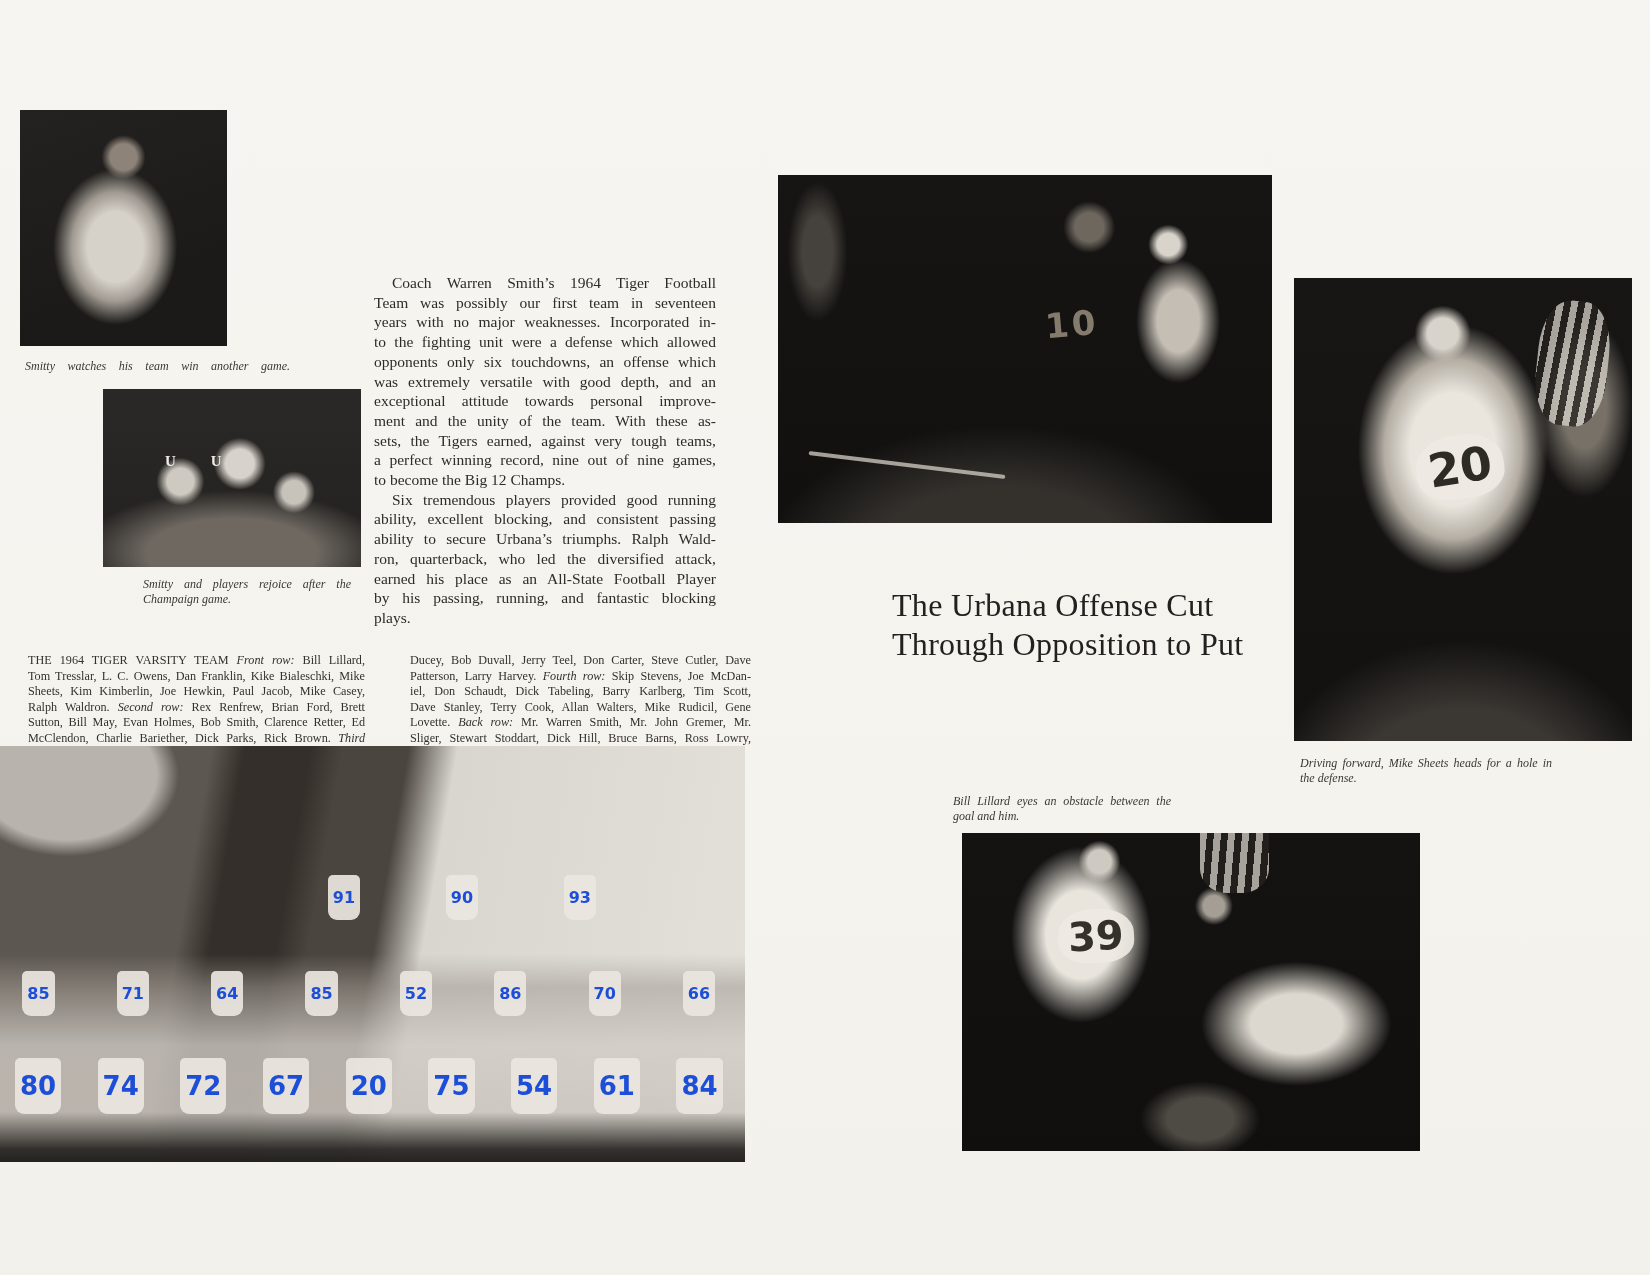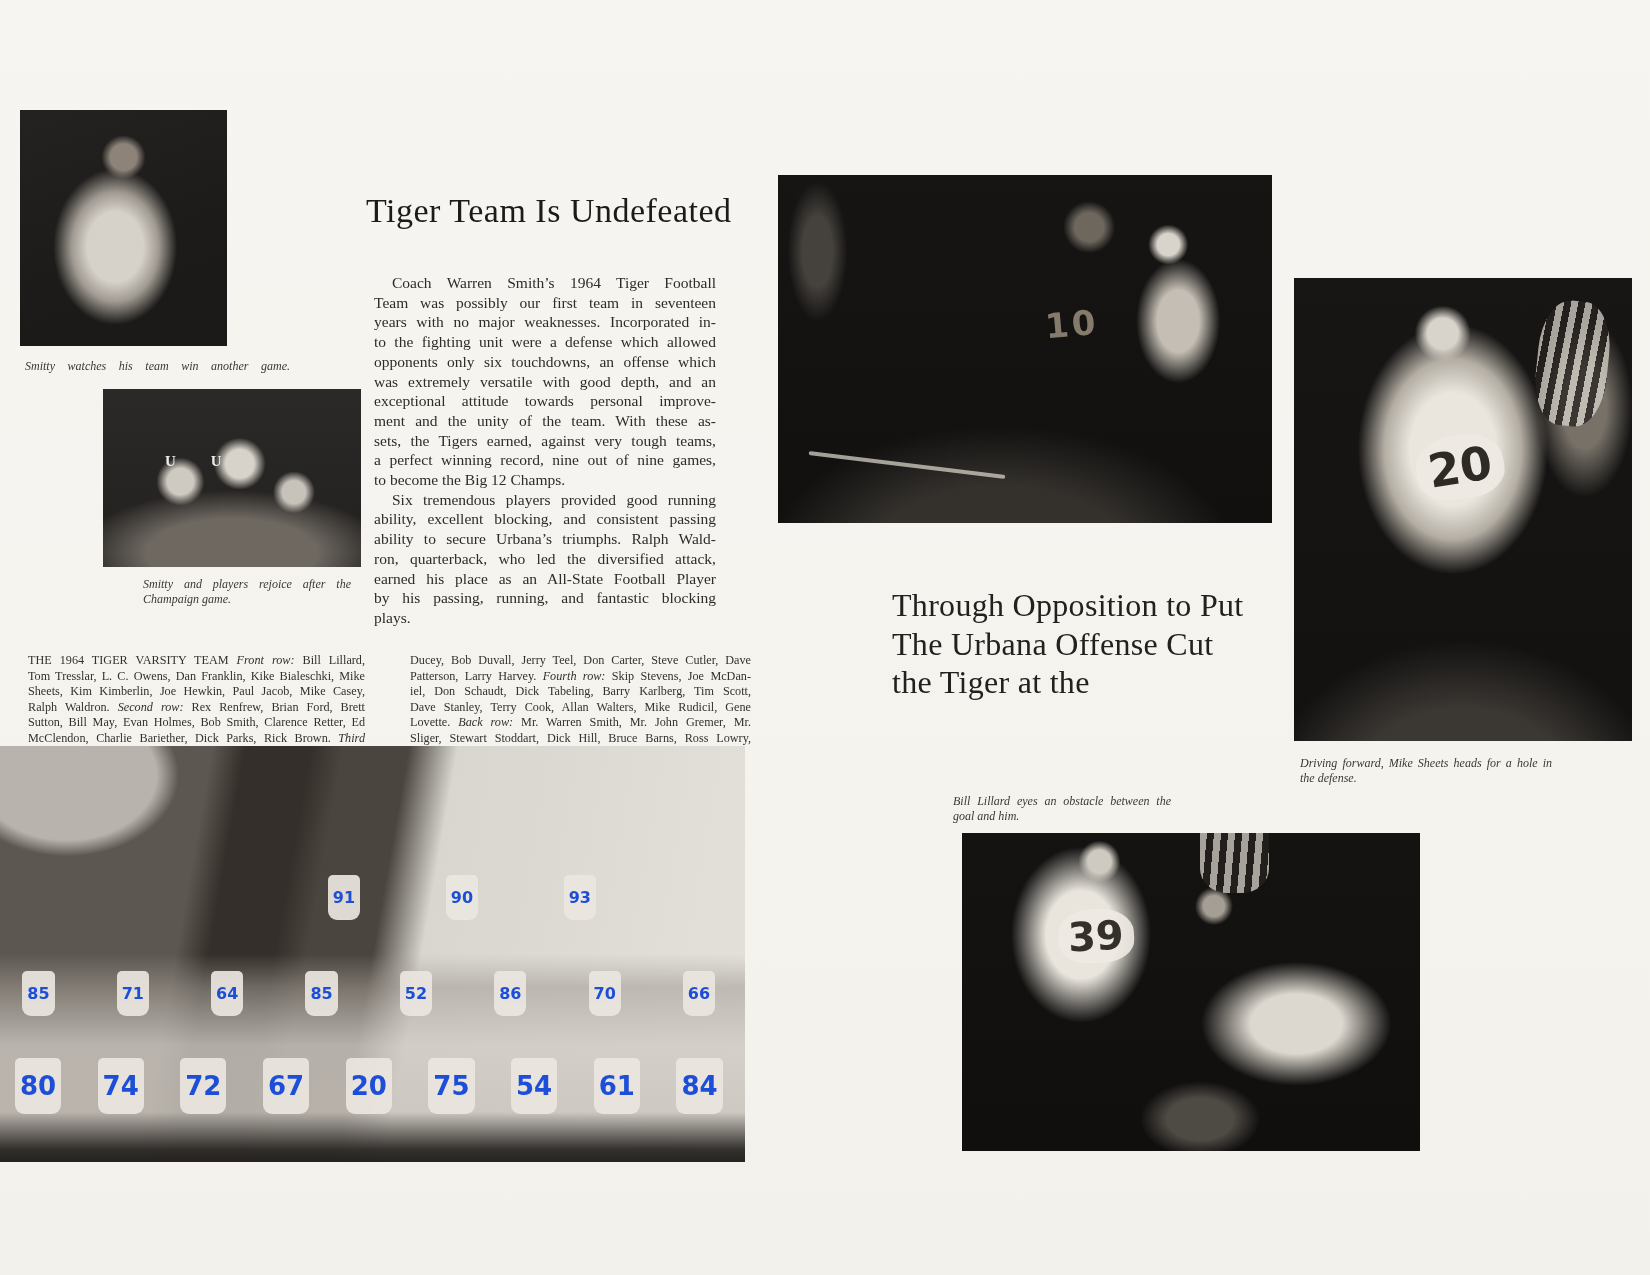--- a/index.html
+++ b/index.html
@@ -119,21 +119,20 @@
     <div class="helmet-letters">
         <span class="jnum">U</span>
         <span class="jnum">U</span>
       </div>
   </figure>
   <div class="caption" id="cap-smitty2">
       <div class="jline">Smitty and players rejoice after the</div>
       <div class="jline last">Champaign game.</div>
     </div>
 
-  <h1 id="title">Tiger Team Is Undefeated</h1>
 
   <div id="article">
     <div class="para">
         <div class="jline">Coach Warren Smith’s 1964 Tiger Football</div>
         <div class="jline">Team was possibly our first team in seventeen</div>
         <div class="jline">years with no major weaknesses. Incorporated in-</div>
         <div class="jline">to the fighting unit were a defense which allowed</div>
         <div class="jline">opponents only six touchdowns, an offense which</div>
         <div class="jline">was extremely versatile with good depth, and an</div>
         <div class="jline">exceptional attitude towards personal improve-</div>
@@ -200,23 +199,22 @@
         <span class="jnum">84</span>
       </div>
   </figure>
 
   <figure class="photo" id="photo-waldron">
     <div class="sideline"></div>
     <span class="jersey ten">10</span>
   </figure>
 
   <div id="headline" class="plain-lines">
+      <div class="jline">The Urbana Offense Cut</div>
       <div class="jline">Through Opposition to Put</div>
-      <div class="jline">The Urbana Offense Cut</div>
-      <div class="jline">the Tiger at the</div>
     </div>
 
   <figure class="photo" id="photo-sheets">
     <div class="stripes ref-sheets"></div>
     <span class="jersey chip twenty">20</span>
   </figure>
   <div class="caption" id="cap-sheets">
       <div class="jline">Driving forward, Mike Sheets heads for a hole in</div>
       <div class="jline last">the defense.</div>
     </div>

